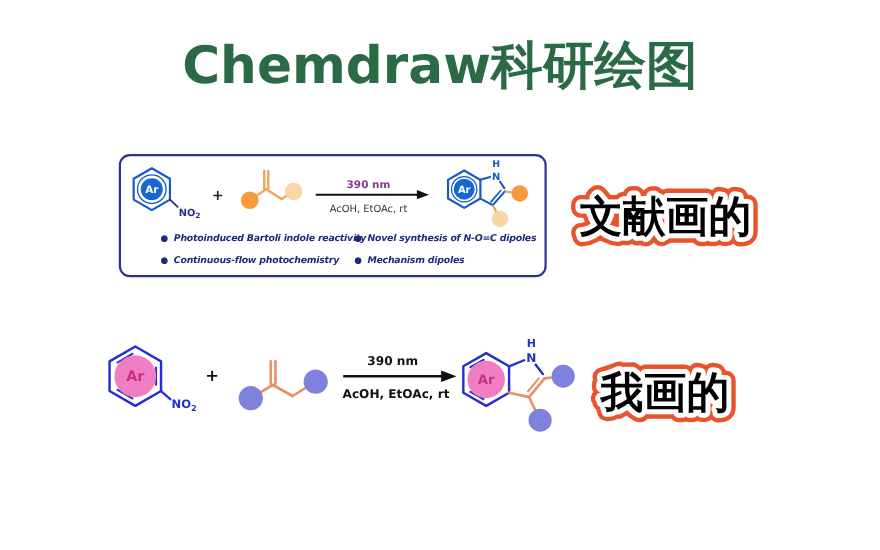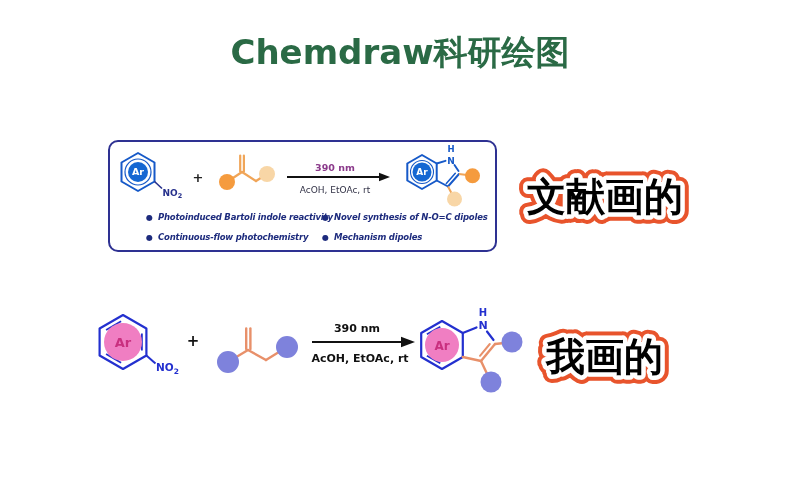--- a/index.html
+++ b/index.html
@@ -2,21 +2,21 @@
 <html><head>
 <meta charset="utf-8">
 <style>
   html,body { margin:0; padding:0; background:#fff; }
   .canvas {
     position:relative; width:800px; height:500px; background:#ffffff;
     font-family:"DejaVu Sans", sans-serif; overflow:hidden;
   }
   .page-title {
     position:absolute; top:34px; left:0; width:800px; text-align:center;
-    font-size:34px; font-weight:800; color:#2a6a45; line-height:1.1;
+    font-size:47px; font-weight:800; color:#2a6a45; line-height:1.1;
   }
   .lit-box {
     position:absolute; left:108px; top:140px; width:389px; height:112px;
     border:2.5px solid #2e3192; border-radius:10px; box-sizing:border-box;
     background:#fff;
   }
   svg.abs { position:absolute; overflow:visible; }
   svg text { font-family:"DejaVu Sans", sans-serif; }
   .feature {
     position:absolute; display:flex; gap:5px; align-items:baseline;

